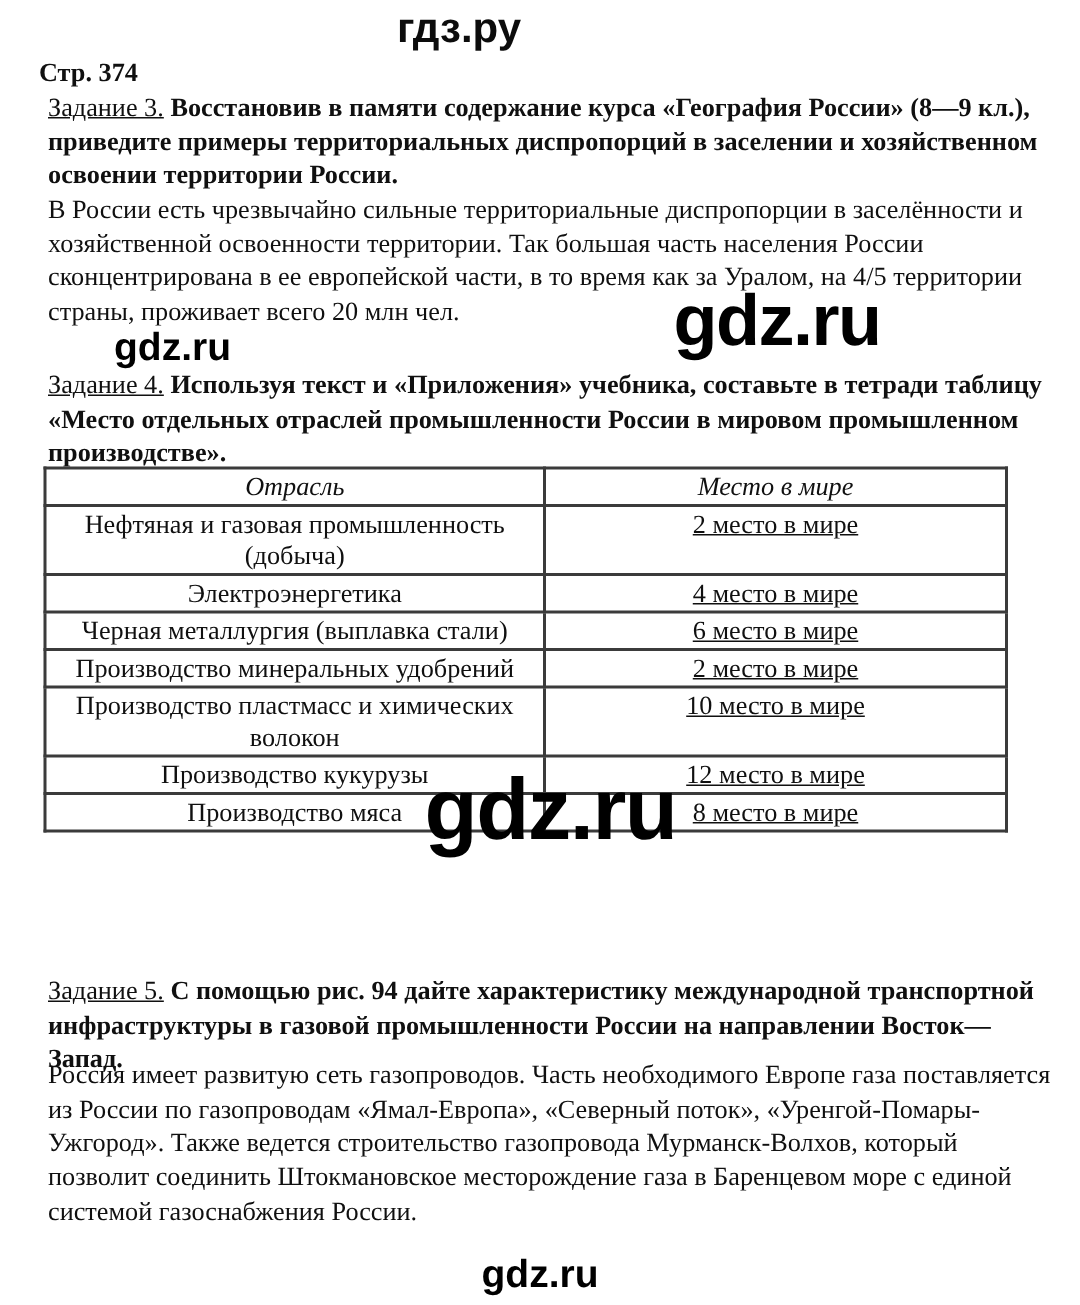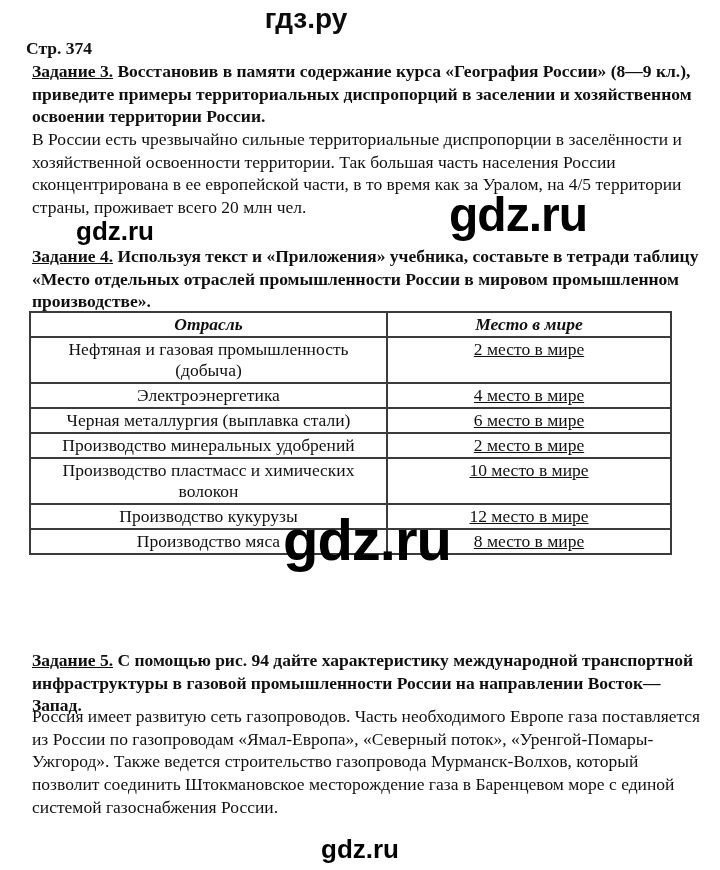--- a/index.html
+++ b/index.html
@@ -17,37 +17,37 @@
     font-family:"Liberation Sans", sans-serif;
     font-weight:bold; font-size:28px; color:#0c0c0c;
   }
   .para {
     position:absolute; left:32px; width:672px;
     font-size:17.5px; line-height:22.7px;
     white-space:pre-line;
   }
   .page-label { position:absolute; left:26px; top:38px; font-size:17.5px; font-weight:bold; }
   .task-head { font-weight:bold; }
-  .task-label { font-weight:bold; text-decoration:underline; }
+  .task-label { font-weight:normal; text-decoration:underline; }
   .t3-head { top:60px; }
   .t3-ans  { top:128px; }
   .t4-head { top:245px; }
   .t5-head { top:637px;margin-top:12px; }
   .t5-ans  { top:705px; }
 
   table.industry-table {
     position:absolute; left:29px; top:311px;
     width:643px; table-layout:fixed;
     border-collapse:collapse;
     font-size:17.5px; line-height:21px; color:#101010;
   }
   .industry-table th, .industry-table td { border:2px solid #3b3b3b; }
   .industry-table th {
-    font-weight:bold; font-style:italic;
-    text-align:center; padding:1px 16px; height:20px;
+    font-weight:normal; font-style:italic;
+    text-align:center; padding:1px 4px; height:20px;
   }
   .industry-table td { padding:1px 8px; vertical-align:top; }
   td.cell-industry { text-align:center; white-space:pre-line; }
   td.cell-place { text-align:center;text-decoration:underline; }
 
   .wm {
     position:absolute;
     font-family:"Liberation Sans", sans-serif;
     font-weight:bold; color:#000;
     line-height:1;

